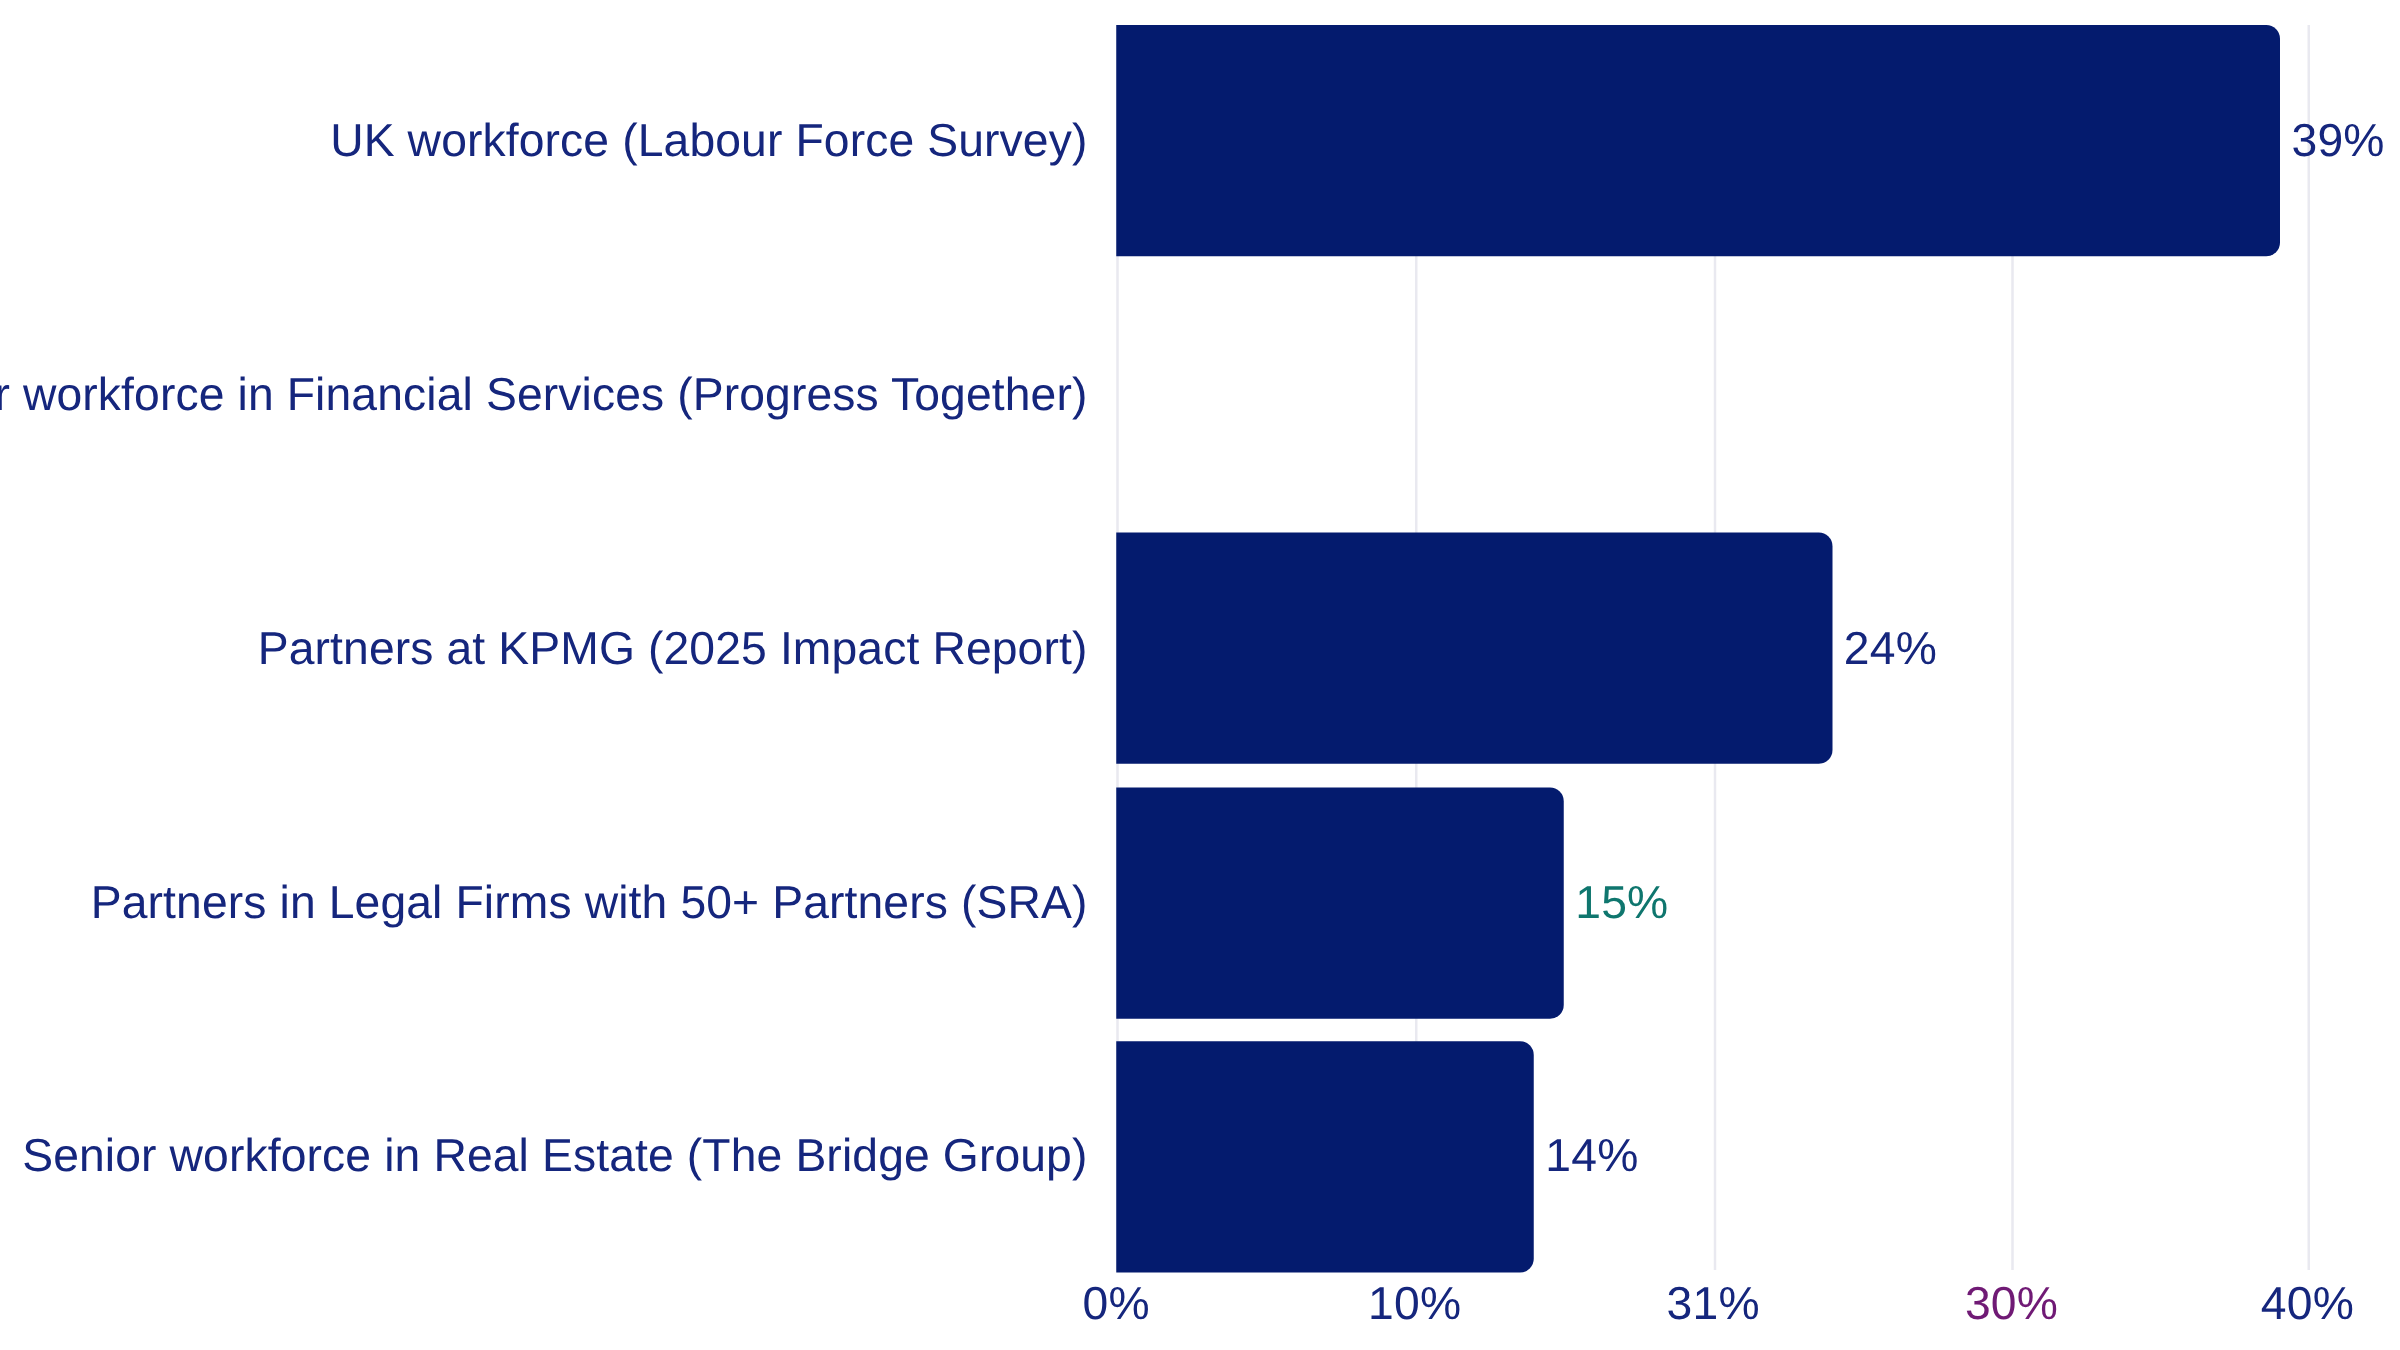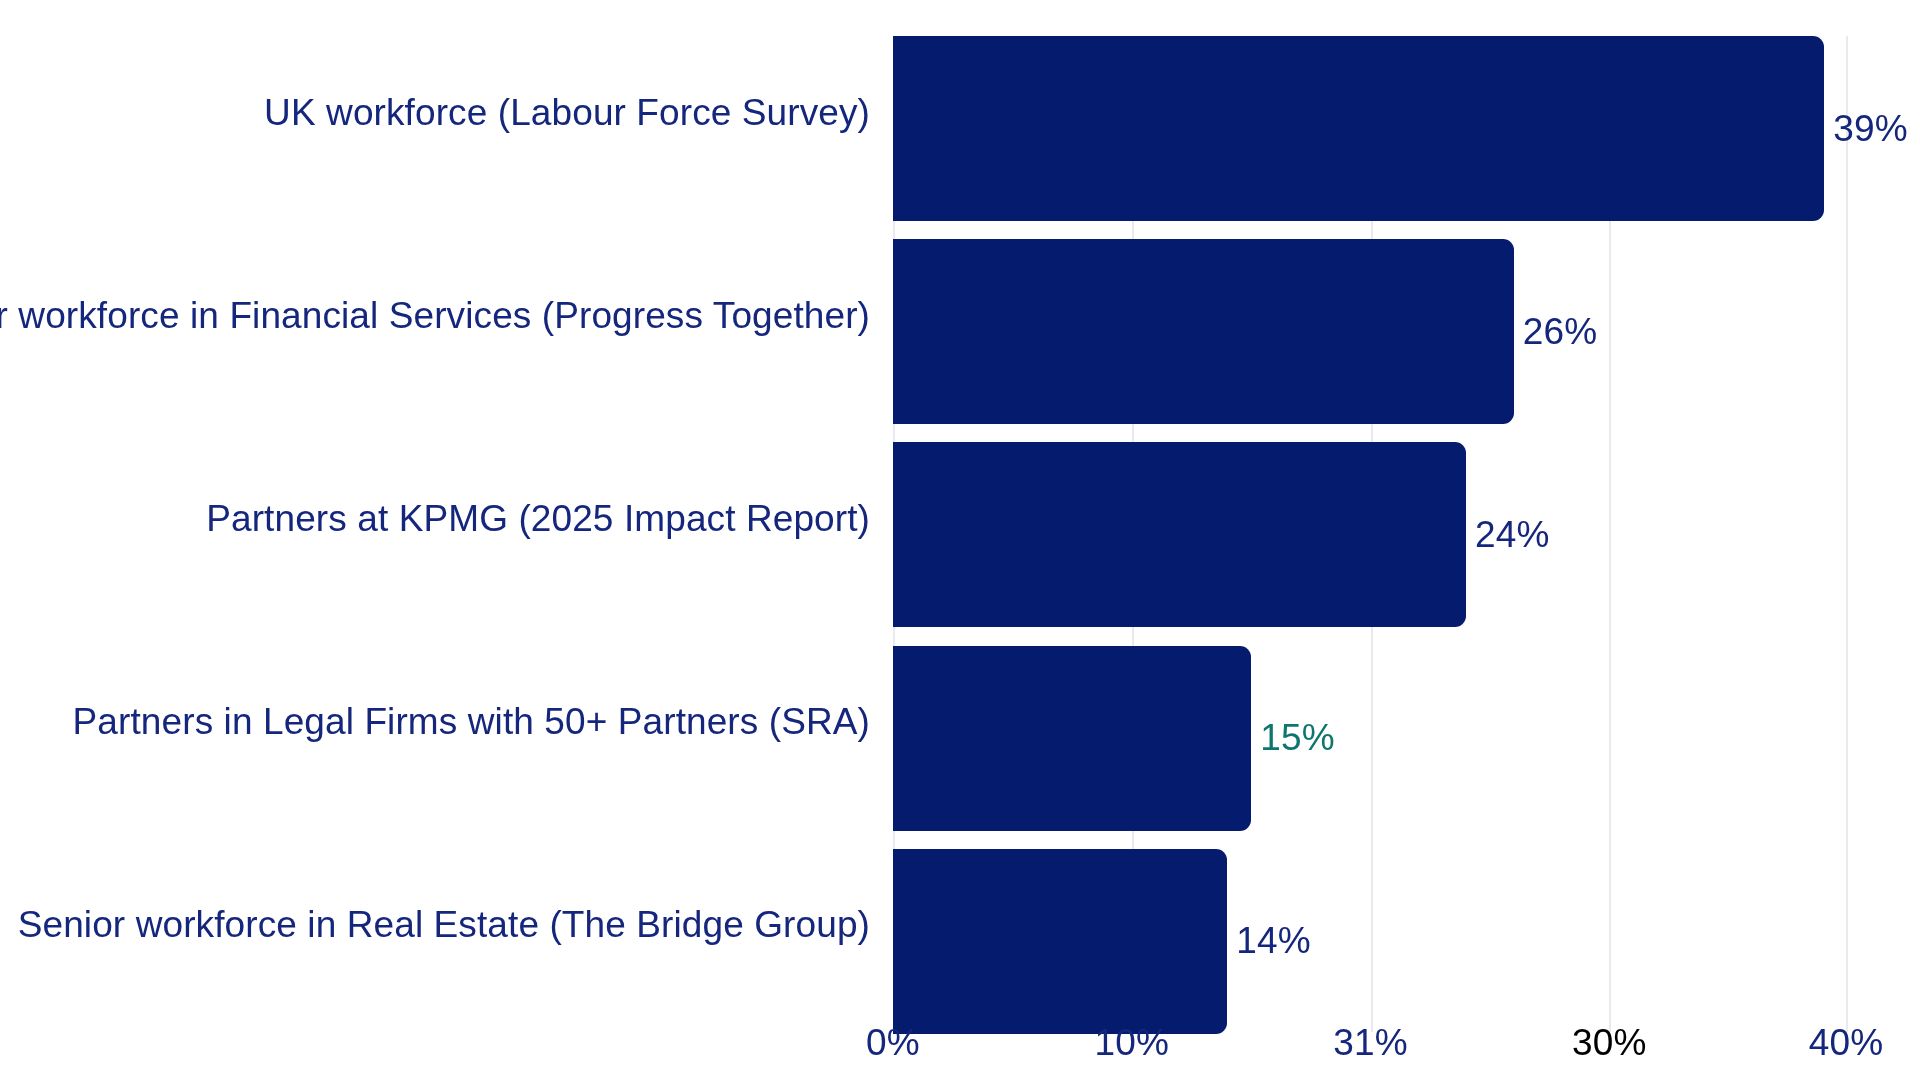--- a/index.html
+++ b/index.html
@@ -19,21 +19,21 @@
     width: 1920px;
     height: 1080px;
     background: #ffffff;
   }
 
   
   
   #plot-area {
     position: absolute;
     left: 893px;
-    top: 36px;
+    top: 20px;
     width: 968px;   
     height: 996px;
     box-sizing: border-box;
   }
 
   .gridline {
     position: absolute;
     top: 0;
     bottom: 0;
     width: 2px;
@@ -106,24 +106,20 @@
     <div class="gridline" style="left: 238.75px; background: rgb(233, 233, 240);"></div>
     <div class="gridline" style="left: 477.5px; background: rgb(233, 233, 240);"></div>
     <div class="gridline" style="left: 716.25px; background: rgb(233, 233, 240);"></div>
     <div class="gridline" style="left: 953px; background: rgb(233, 233, 240);"></div>
 
     <div class="bar-row" style="top:0px;">
       <div class="bar" style="width: 931.125px; background: rgb(4, 27, 110);"></div>
       <div class="bar-value" style="left: 931.125px; color: rgb(21, 38, 125);">39%</div>
     </div>
 
-    <div class="bar-row" style="top:203.2px;">
-      <div class="bar" style="width: 620.75px; background: rgb(4, 27, 110);"></div>
-      <div class="bar-value" style="left: 620.75px; color: rgb(21, 38, 125);">26%</div>
-    </div>
 
     <div class="bar-row" style="top:406.4px;">
       <div class="bar" style="width: 573px; background: rgb(4, 27, 110);"></div>
       <div class="bar-value" style="left: 573px; color: rgb(21, 38, 125);">24%</div>
     </div>
 
     <div class="bar-row" style="top:609.6px;">
       <div class="bar" style="width: 358.125px; background: rgb(4, 27, 110);"></div>
       <div class="bar-value" style="left: 358.125px; color: #0f766e;">15%</div>
     </div>
@@ -131,16 +127,16 @@
     <div class="bar-row" style="top:812.8px;">
       <div class="bar" style="width: 334.25px; background: rgb(4, 27, 110);"></div>
       <div class="bar-value" style="left: 334.25px; color: rgb(21, 38, 125);">14%</div>
     </div>
 
   </div>
 
   <div class="x-tick" style="left: 893px; color: rgb(21, 38, 125);">0%</div>
   <div class="x-tick" style="left: 1131.75px; color: rgb(21, 38, 125);">10%</div>
   <div class="x-tick" style="left: 1370.5px; color: rgb(21, 38, 125);">31%</div>
-  <div class="x-tick" style="left: 1609.25px; color: #000000; text-align: center;">30%</div>
+  <div class="x-tick" style="left: 1609.25px; color: #701a75; text-align: center;">30%</div>
   <div class="x-tick" style="left: 1846px; color: rgb(21, 38, 125);">40%</div>
 
 </div>
 
 </body></html>

